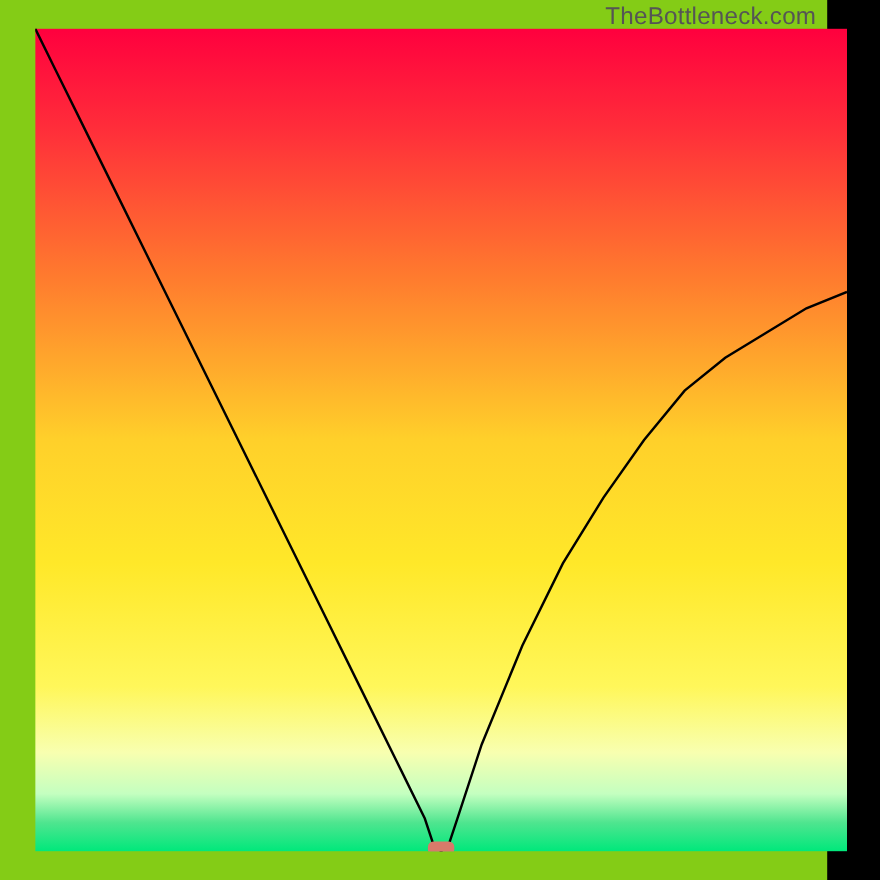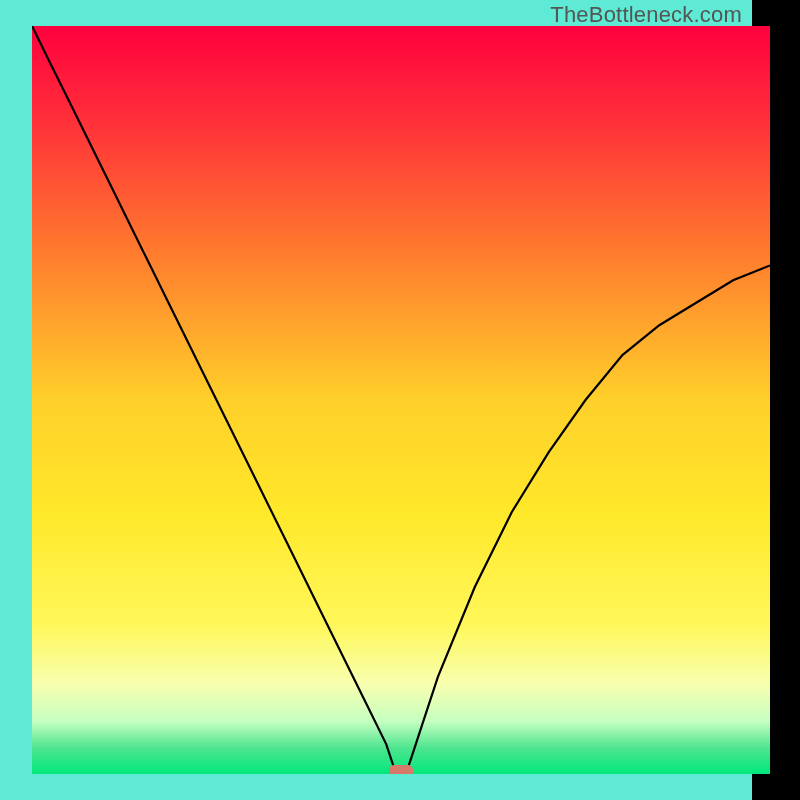--- a/index.html
+++ b/index.html
@@ -8,21 +8,21 @@
     width: 800px;
     height: 800px;
     background: #000;
     overflow: hidden;
     font-family: Arial, Helvetica, sans-serif;
   }
   .frame {
     position: relative;
     width: 752px;
     height: 800px;
-    background: #5eead4;
+    background: #84cc16;
   }
   .watermark {
     position: absolute;
     top: 2px;
     right: 10px;
     color: #555;
     font-size: 22px;
     font-weight: 500;
     letter-spacing: 0.2px;
     z-index: 5;

